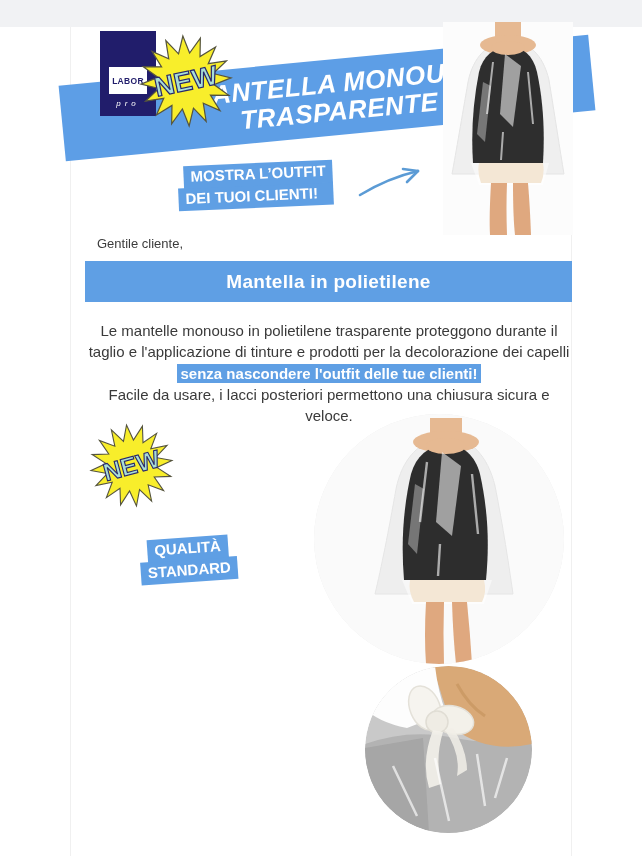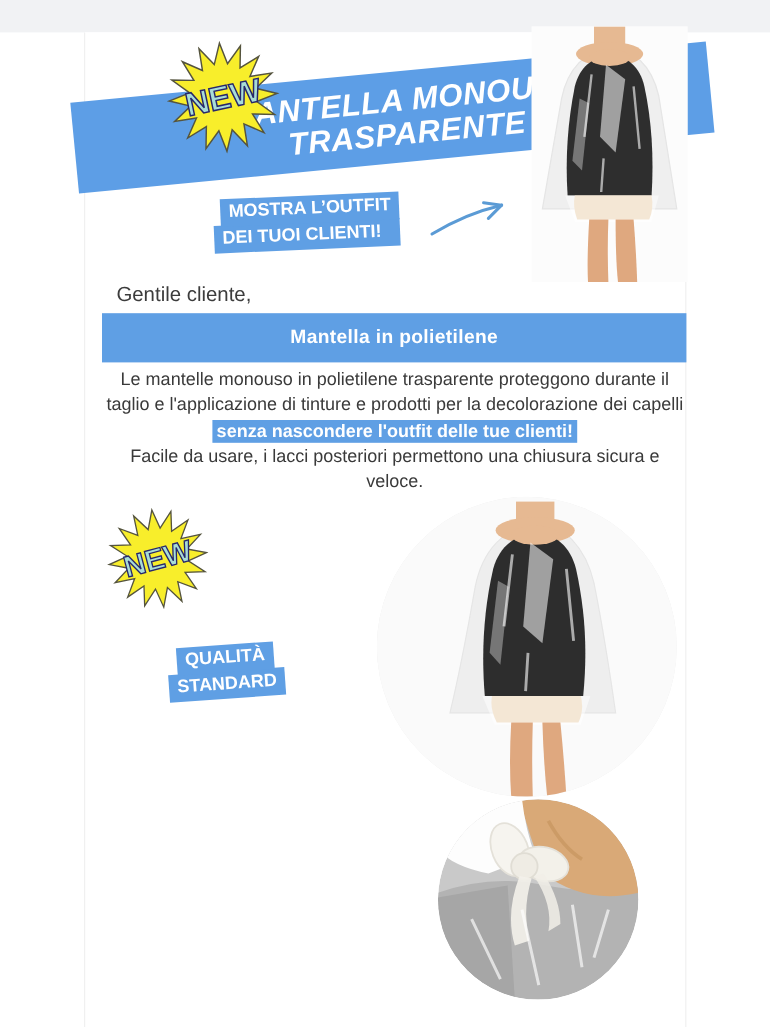--- a/index.html
+++ b/index.html
@@ -26,26 +26,26 @@
   .star-mid{left:89px;top:423px;width:85px;height:85px;transform:rotate(-7deg);}
   .photo-top{position:absolute;left:443px;top:22px;width:130px;height:213px;z-index:3;background:#fcfcfc;}
   
   .outfit-badge{position:absolute;left:178px;top:163px;transform:rotate(-2.5deg);z-index:2;}
   .hl{display:inline-block;background:#5f9fe4;color:#fff;font-weight:bold;font-size:15px;
     padding:2px 7px;line-height:1.25;}
   .outfit-badge .l1{margin-left:6px;}
   .outfit-badge .l2{margin-top:-1px;display:block;}
   .arrow-wrap{position:absolute;left:356px;top:162px;width:70px;height:40px;z-index:2;}
   
-  .greeting{position:absolute;left:97px;top:236px;font-size:17px;color:#3c3c3c;}
+  .greeting{position:absolute;left:97px;top:236px;font-size:13px;color:#3c3c3c;}
   .section-banner{position:absolute;left:85px;top:261px;width:487px;height:41px;background:#5f9fe4;
     display:flex;align-items:center;justify-content:center;}
-  .section-banner span{color:#fff;font-weight:bold;font-size:16px;letter-spacing:.3px;}
+  .section-banner span{color:#fff;font-weight:bold;font-size:19px;letter-spacing:.3px;}
   
-  .body-text{position:absolute;left:86px;top:306px;width:486px;text-align:center;
+  .body-text{position:absolute;left:86px;top:320px;width:486px;text-align:center;
     font-size:15px;color:#3a3a3a;line-height:1.42;}
   .body-text .hl-inline{background:#5f9fe4;color:#fff;font-weight:bold;padding:1px 4px;}
   
   .photo-circle{position:absolute;left:314px;top:414px;width:250px;height:250px;border-radius:50%;
     overflow:hidden;background:#fafafa;box-shadow:0 0 0 1px #f2f2f2 inset;}
   .quality-badge{position:absolute;left:148px;top:537px;transform:rotate(-4deg);}
   .quality-badge .l2{display:block;margin-left:-8px;margin-top:-1px;}
   
   .laces-label{position:absolute;left:94px;top:712px;width:222px;text-align:center;line-height:1.35;}
   .photo-circle2{position:absolute;left:365px;top:666px;width:167px;height:167px;border-radius:50%;
@@ -77,20 +77,26 @@
       <polygon points="62,32 78,44 70,105 57,92" fill="rgba(255,255,255,0.55)"></polygon>
       <polygon points="40,60 48,64 42,120 34,112" fill="rgba(255,255,255,0.35)"></polygon>
       <path d="M50,40 L44,92 M85,50 L90,102 M60,110 L58,138" stroke="rgba(255,255,255,0.6)" stroke-width="2" fill="none"></path>
       <path d="M36,141 L100,141 Q102,152 98,161 L38,161 Q34,150 36,141 Z" fill="#e9cfab"></path>
       <polygon points="28,141 106,141 100,163 36,163" fill="rgba(255,255,255,0.5)"></polygon>
       <path d="M48,161 Q46,195 47,213 L64,213 Q63,185 64,161 Z" fill="#dfa87f"></path>
       <path d="M70,161 Q70,195 72,213 L88,213 Q87,185 85,161 Z" fill="#dfa87f"></path>
     </svg>
   </div>
 
+  <div class="logo">
+    <div class="logo-box">
+      <span>LABOR</span>
+    </div>
+    <div class="logo-sub">pro</div>
+  </div>
 
   <div class="star star-top">
     <svg width="94" height="94" viewBox="0 0 100 100">
       <polygon points="98,50 79.4,55.9 94.4,68.4 74.9,66.7 83.9,83.9 66.7,74.9 68.4,94.4 55.9,79.4 50,98 44.1,79.4 31.6,94.4 33.3,74.9 16.1,83.9 25.1,66.7 5.6,68.4 20.6,55.9 2,50 20.6,44.1 5.6,31.6 25.1,33.3 16.1,16.1 33.3,25.1 31.6,5.6 44.1,20.6 50,2 55.9,20.6 68.4,5.6 66.7,25.1 83.9,16.1 74.9,33.3 94.4,31.6 79.4,44.1" fill="#f8ee2b" stroke="#55543e" stroke-width="1.3"></polygon>
       <text x="50" y="60" text-anchor="middle" font-size="29" font-weight="bold" fill="#a8ddd6" stroke="#27276b" stroke-width="1.3" transform="rotate(-8 50 50)">NEW</text>
     </svg>
   </div>
 
   <div class="outfit-badge">
     <span class="hl l1">MOSTRA L’OUTFIT</span>

